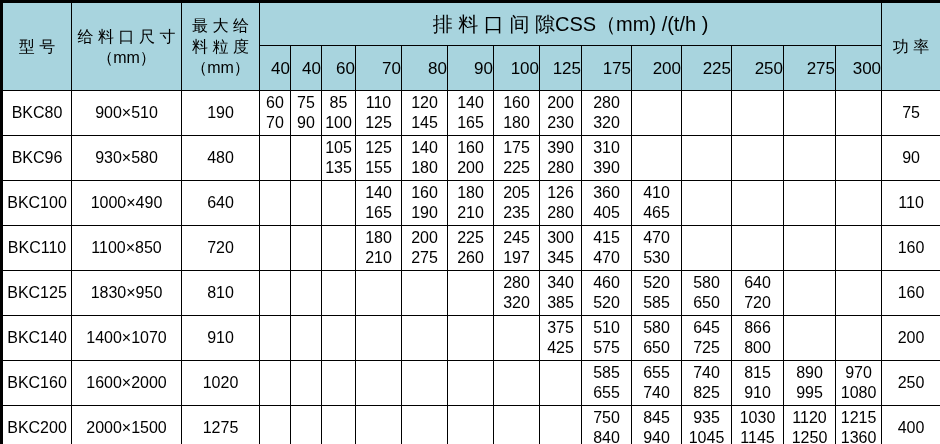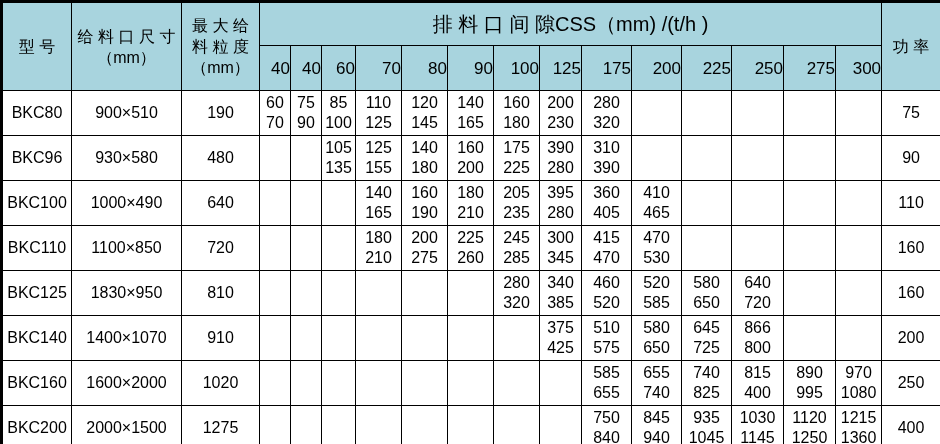--- a/index.html
+++ b/index.html
@@ -161,21 +161,21 @@
           <td class="cssval"></td>
           <td class="cssval"></td>
           <td class="cssval">140
 165</td>
           <td class="cssval">160
 190</td>
           <td class="cssval">180
 210</td>
           <td class="cssval">205
 235</td>
-          <td class="cssval">395
+          <td class="cssval">126
 280</td>
           <td class="cssval">360
 405</td>
           <td class="cssval">410
 465</td>
           <td class="cssval"></td>
           <td class="cssval"></td>
           <td class="cssval"></td>
           <td class="cssval"></td>
           <td class="power">110</td>
@@ -187,21 +187,21 @@
           <td class="cssval"></td>
           <td class="cssval"></td>
           <td class="cssval"></td>
           <td class="cssval">180
 210</td>
           <td class="cssval">200
 275</td>
           <td class="cssval">225
 260</td>
           <td class="cssval">245
-285</td>
+197</td>
           <td class="cssval">300
 345</td>
           <td class="cssval">415
 470</td>
           <td class="cssval">470
 530</td>
           <td class="cssval"></td>
           <td class="cssval"></td>
           <td class="cssval"></td>
           <td class="cssval"></td>
@@ -270,21 +270,21 @@
           <td class="cssval"></td>
           <td class="cssval"></td>
           <td class="cssval"></td>
           <td class="cssval">585
 655</td>
           <td class="cssval">655
 740</td>
           <td class="cssval">740
 825</td>
           <td class="cssval">815
-400</td>
+910</td>
           <td class="cssval">890
 995</td>
           <td class="cssval">970
 1080</td>
           <td class="power">250</td>
         </tr>
         <tr>
           <td class="model">BKC200</td>
           <td class="feed">2000×1500</td>
           <td class="maxfeed">1275</td>

